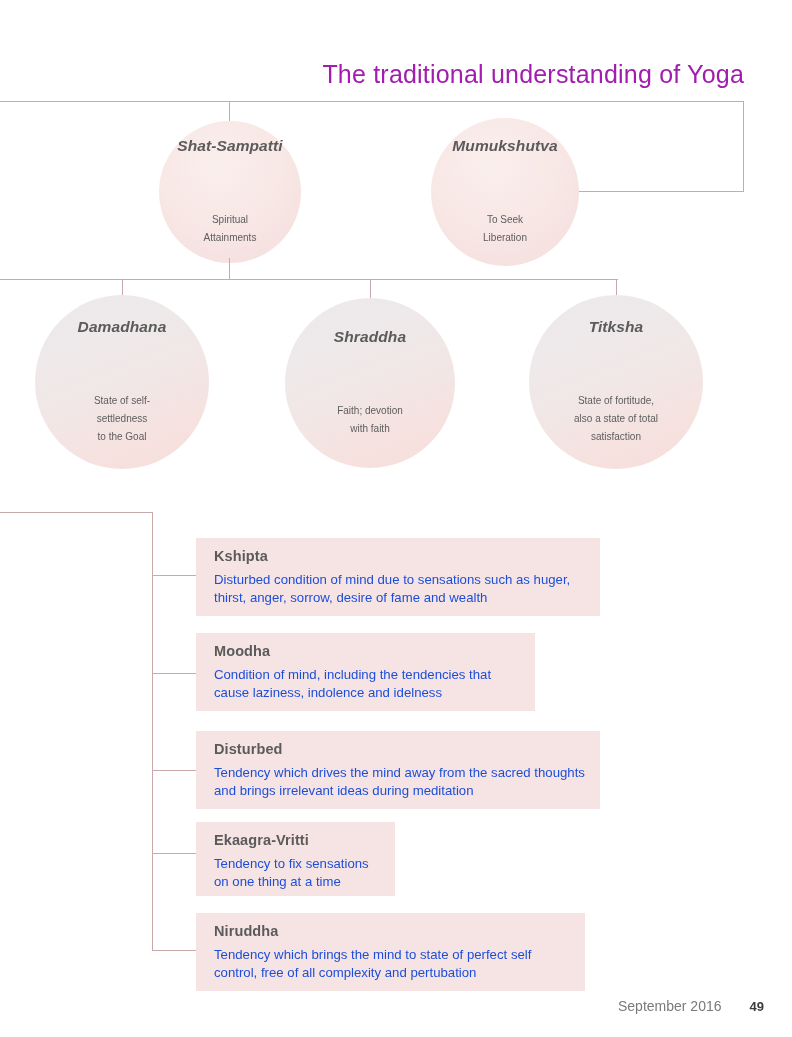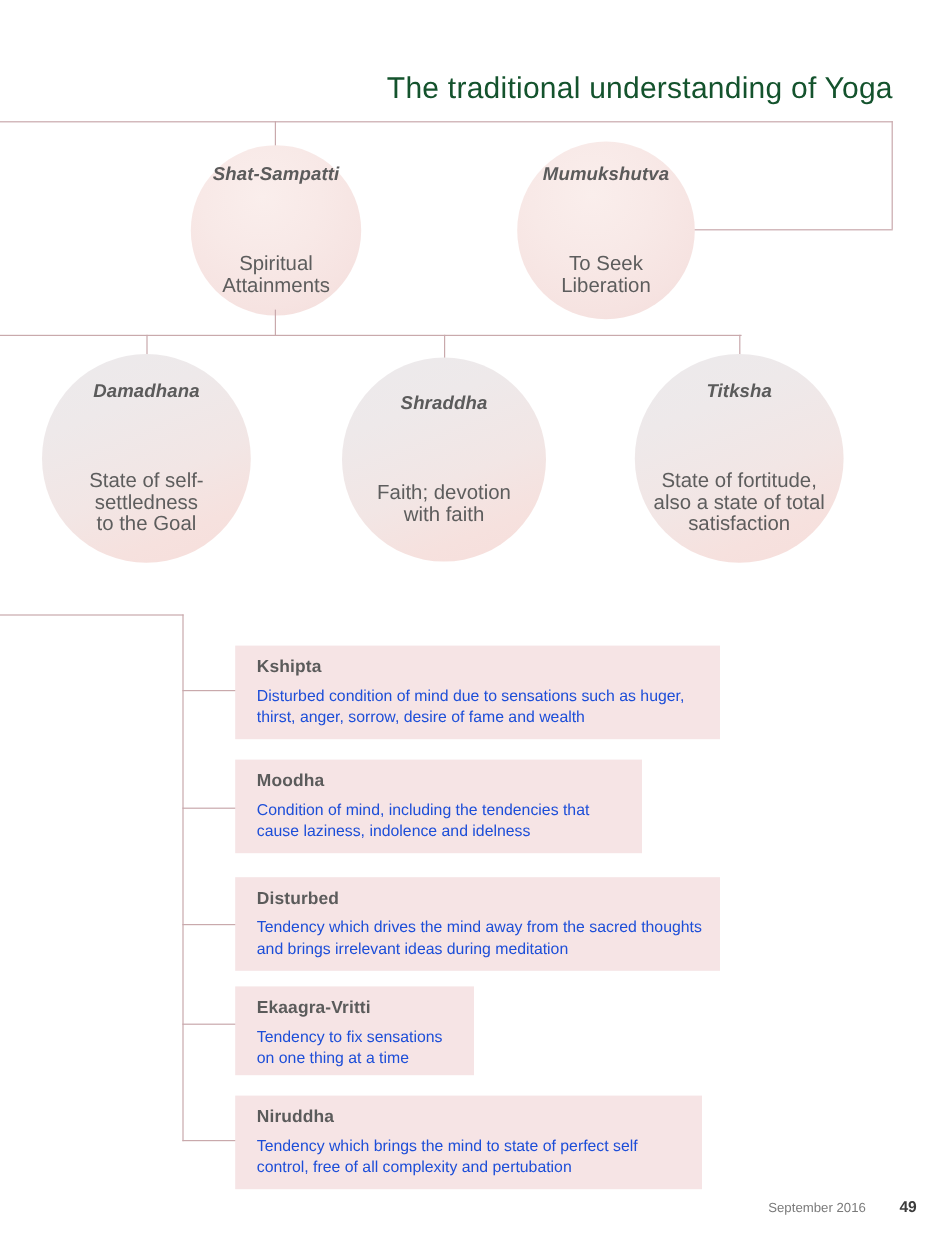--- a/index.html
+++ b/index.html
@@ -14,21 +14,21 @@
   #page{position:absolute;left:0;top:0;width:792px;height:1037px;}
 
   
   .page-title{
     position:absolute;
     left:0;top:60px;width:744px;
     text-align:right;
     font-size:25px;
     font-weight:400;
     letter-spacing:.2px;
-    color:#14532d;
+    color:#a21caf;
     white-space:nowrap;
   }
 
   
   .hline{position:absolute;height:1px;background:#c9a9ac;}
   .vline{position:absolute;width:1px;background:#c9a9ac;}
 
   
   .node-circle{
     position:absolute;
@@ -49,21 +49,21 @@
   .node-title{
     font-style:italic;
     font-weight:bold;
     font-size:15.5px;
     color:#5b5b5b;
     letter-spacing:.1px;
     margin-bottom:9px;
     white-space:nowrap;
   }
   .node-desc{
-    font-size:17px;
+    font-size:10px;
     line-height:18px;
     color:#5d5d5d;
     margin-top:47px;
   }
 
   
   .vritti-box{
     position:absolute;
     background:#f6e4e5;
     box-sizing:border-box;
@@ -84,21 +84,21 @@
 
   
   .footer{
     position:absolute;
     left:560px;top:998px;width:204px;
     display:flex;
     justify-content:flex-end;
     align-items:baseline;
     gap:28px;
   }
-  .footer-date{font-size:11px;color:#7a7a7a;}
+  .footer-date{font-size:14px;color:#7a7a7a;}
   .footer-page{font-size:13px;font-weight:bold;color:#3c3c3c;text-align:right;}
 </style>
 </head>
 <body>
 
 <div id="page">
 
   <div class="page-title">The traditional understanding of Yoga</div>
 
   <div class="hline" style="left:0;top:101px;width:744px;"></div>

